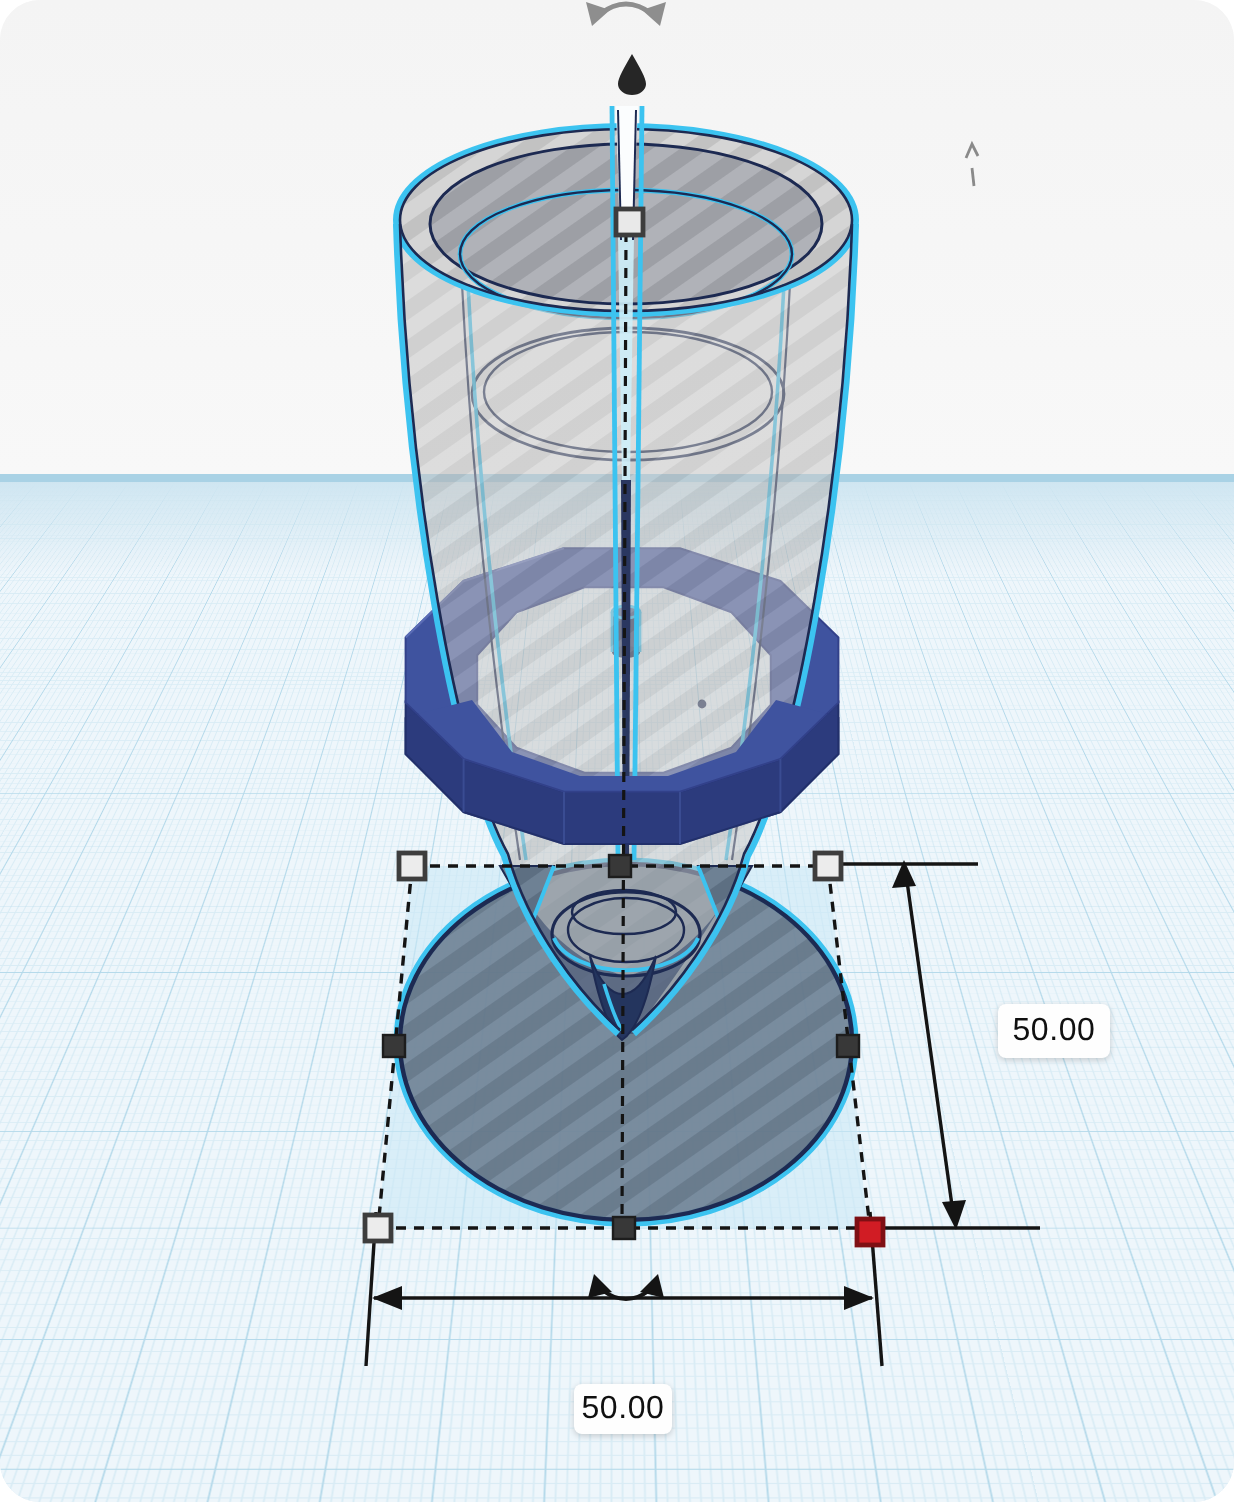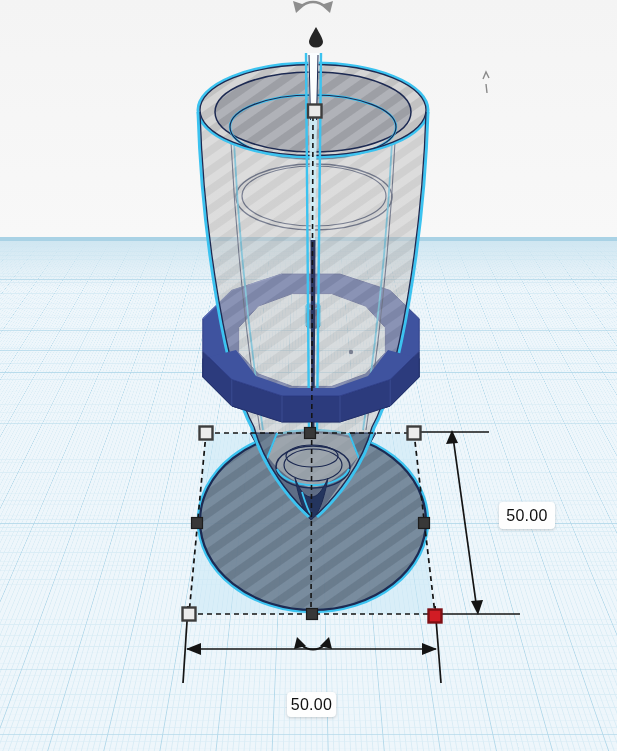--- a/index.html
+++ b/index.html
@@ -1,17 +1,17 @@
 <!DOCTYPE html>
 <html><head>
 <meta charset="utf-8">
 <style>
   html,body{margin:0;padding:0;}
   body{font-family:"Liberation Sans", sans-serif;}
-  #app{position:relative;width:617px;height:751px;overflow:hidden;background:#f6f6f6;}
+  #app{position:relative;width:617px;height:751px;overflow:hidden;background:#f6f6f6;border-radius:20px;}
   
   .sky{position:absolute;left:0;top:0;width:617px;height:237px;background:linear-gradient(#f4f4f4,#f8f8f8);}
   
   .plane-region{position:absolute;left:0;top:237px;width:617px;height:514px;overflow:hidden;background:#e3f0f8;}
   .grid3d{position:absolute;left:50%;bottom:-60px;width:2600px;height:2600px;margin-left:-1300px;
     background-color:#eef6fb;
     background-image:
       linear-gradient(to right, #b4d9ea 1.5px, transparent 1.5px),
       linear-gradient(to bottom, #b4d9ea 1.5px, transparent 1.5px),
       linear-gradient(to right, #d9ecf5 1px, transparent 1px),

